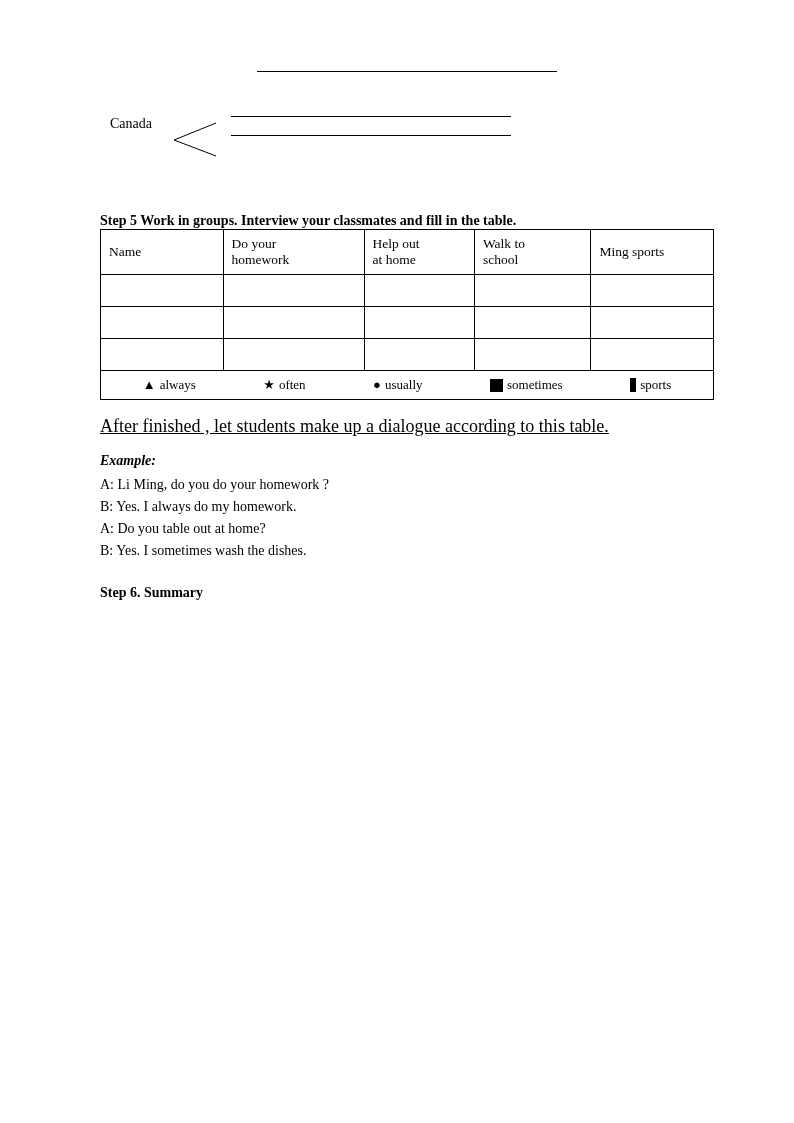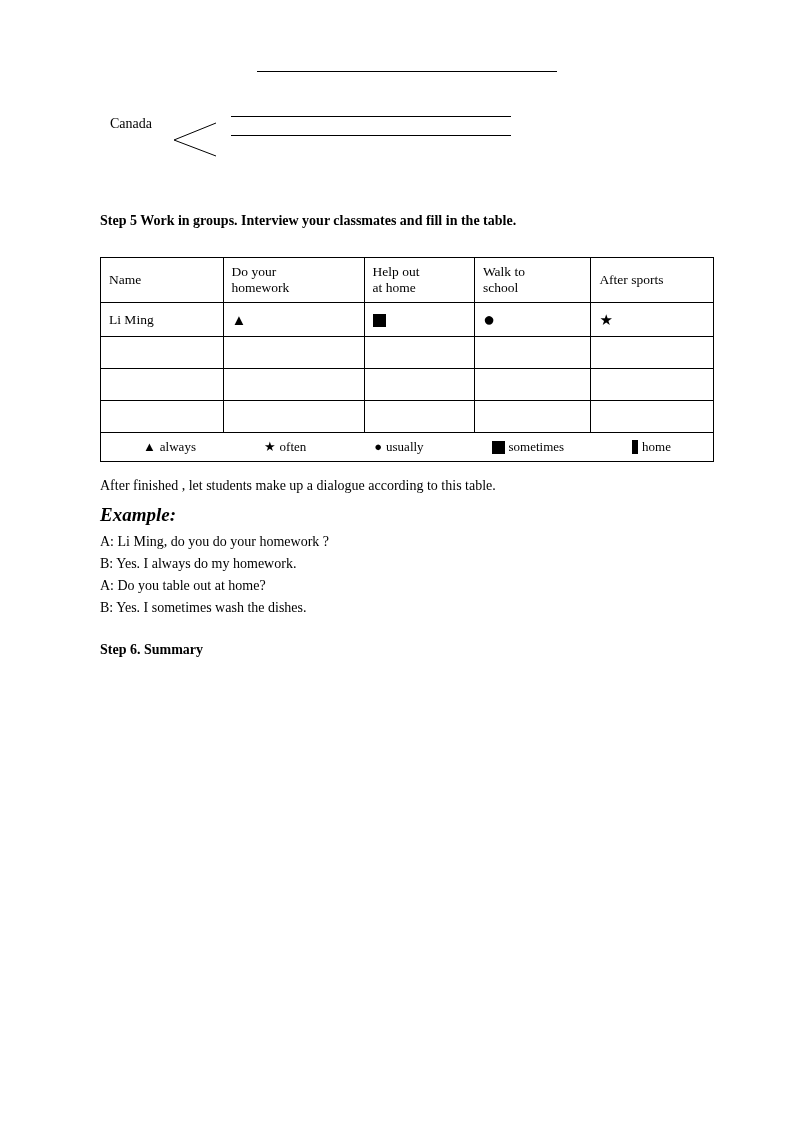--- a/index.html
+++ b/index.html
@@ -63,21 +63,20 @@
     .step5-instruction {
       font-weight: bold;
       font-size: 14px;
     }
 
     table.main-table {
       width: 100%;
       border-collapse: collapse;
       margin-bottom: 16px;
       font-size: 13.5px;
-      margin-top: 28px;
     }
 
     table.main-table th,
     table.main-table td {
       border: 1px solid #000;
       padding: 6px 8px;
       vertical-align: middle;
       text-align: left;
     }
 
@@ -109,29 +108,30 @@
       align-items: center;
     }
 
     .legend-item {
       display: inline-flex;
       align-items: center;
       gap: 4px;
     }
 
     .after-text {
-      margin-bottom: 10px;
-      font-size: 14px;
+      margin-bottom: 16px;
+      font-size: 18px;
+      text-decoration: underline;
     }
 
     .example-label {
       font-weight: bold;
       font-style: italic;
       margin-bottom: 8px;
-      font-size: 19px;
+      font-size: 14px;
     }
 
     .dialogue-line {
       font-size: 14px;
       margin-bottom: 6px;
     }
 
     .step6 {
       font-weight: bold;
       font-size: 14px;
@@ -184,32 +184,25 @@
 
 <p class="step5-instruction">Step 5 Work in groups. Interview your classmates and fill in the table.</p>
 
 <table class="main-table">
   <thead>
     <tr>
       <th class="col-name">Name</th>
       <th class="col-hw">Do your<br>homework</th>
       <th class="col-help">Help out<br>at home</th>
       <th class="col-walk">Walk to<br>school</th>
-      <th class="col-play">After sports</th>
+      <th class="col-play">Ming sports</th>
     </tr>
   </thead>
   <tbody>
 
-    <tr>
-      <td>Li Ming</td>
-      <td class="symbol-cell"><span class="tri">▲</span></td>
-      <td class="symbol-cell"><span class="square-small"></span></td>
-      <td class="symbol-cell"><span class="dot">●</span></td>
-      <td class="symbol-cell"><span class="star">★</span></td>
-    </tr>
 
     <tr class="empty-row">
       <td></td>
       <td></td>
       <td></td>
       <td></td>
       <td></td>
     </tr>
     <tr class="empty-row">
       <td></td>
@@ -240,21 +233,21 @@
           <span class="legend-item">
             <span>●</span>
             <span>usually</span>
           </span>
           <span class="legend-item">
             <span class="square-small"></span>
             <span>sometimes</span>
           </span>
           <span class="legend-item">
             <span class="square-narrow"></span>
-            <span>home</span>
+            <span>sports</span>
           </span>
         </div>
       </td>
     </tr>
   </tbody>
 </table>
 
 <p class="after-text">After finished , let students make up a dialogue according to this table.</p>
 
 <p class="example-label">Example:</p>

